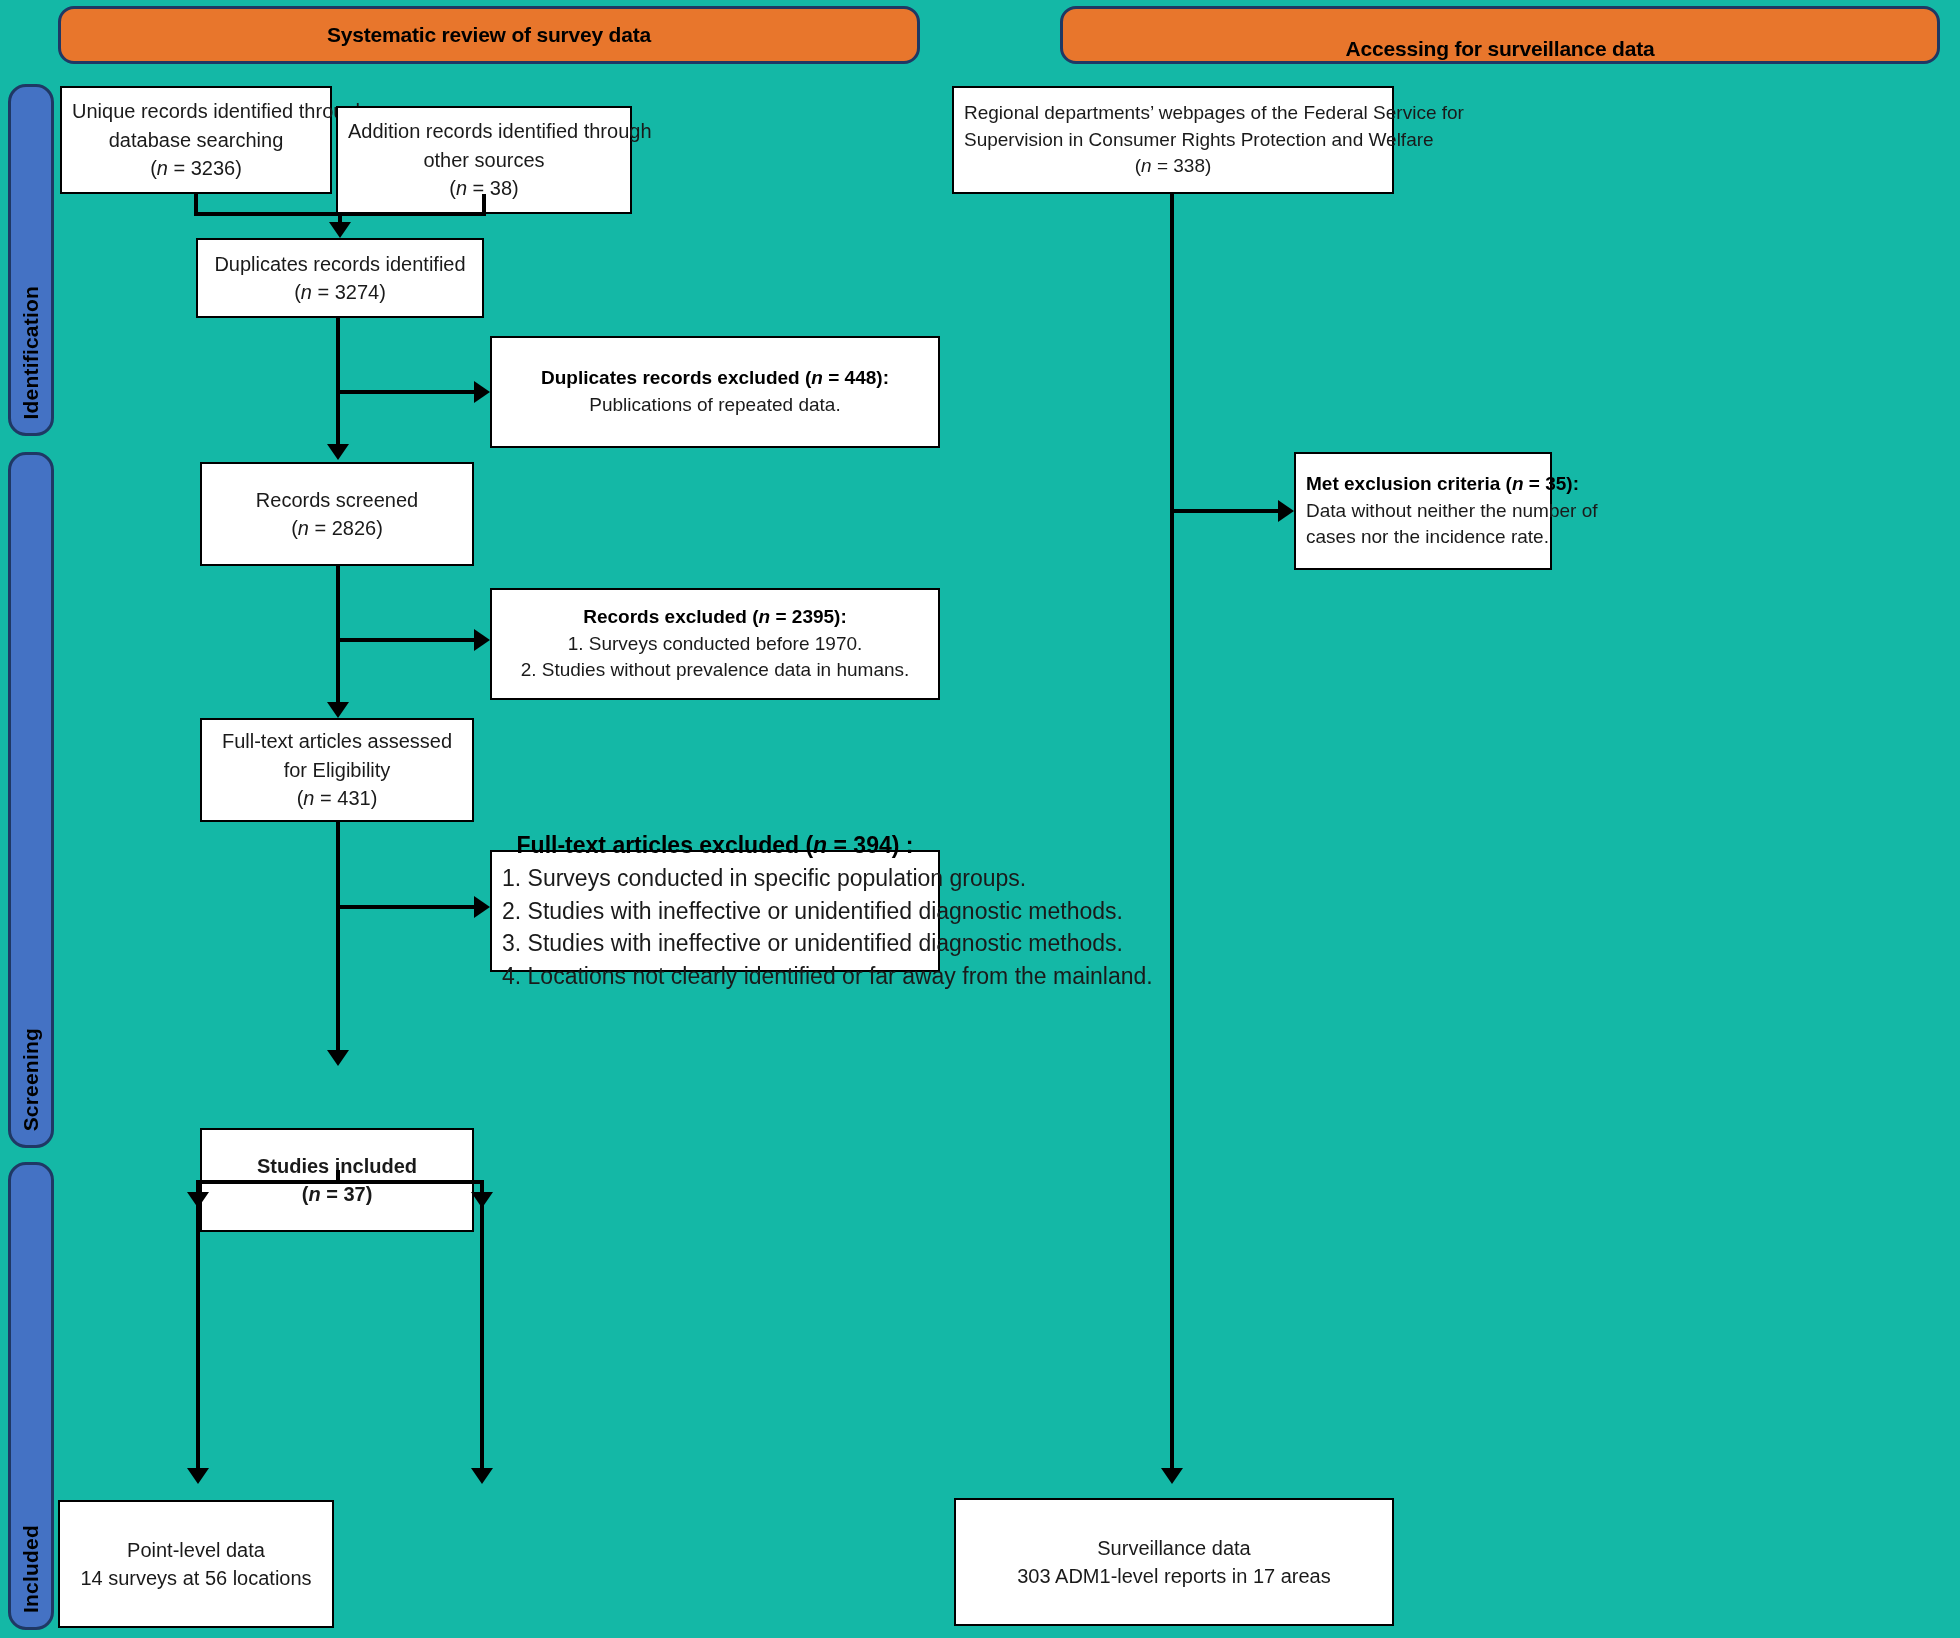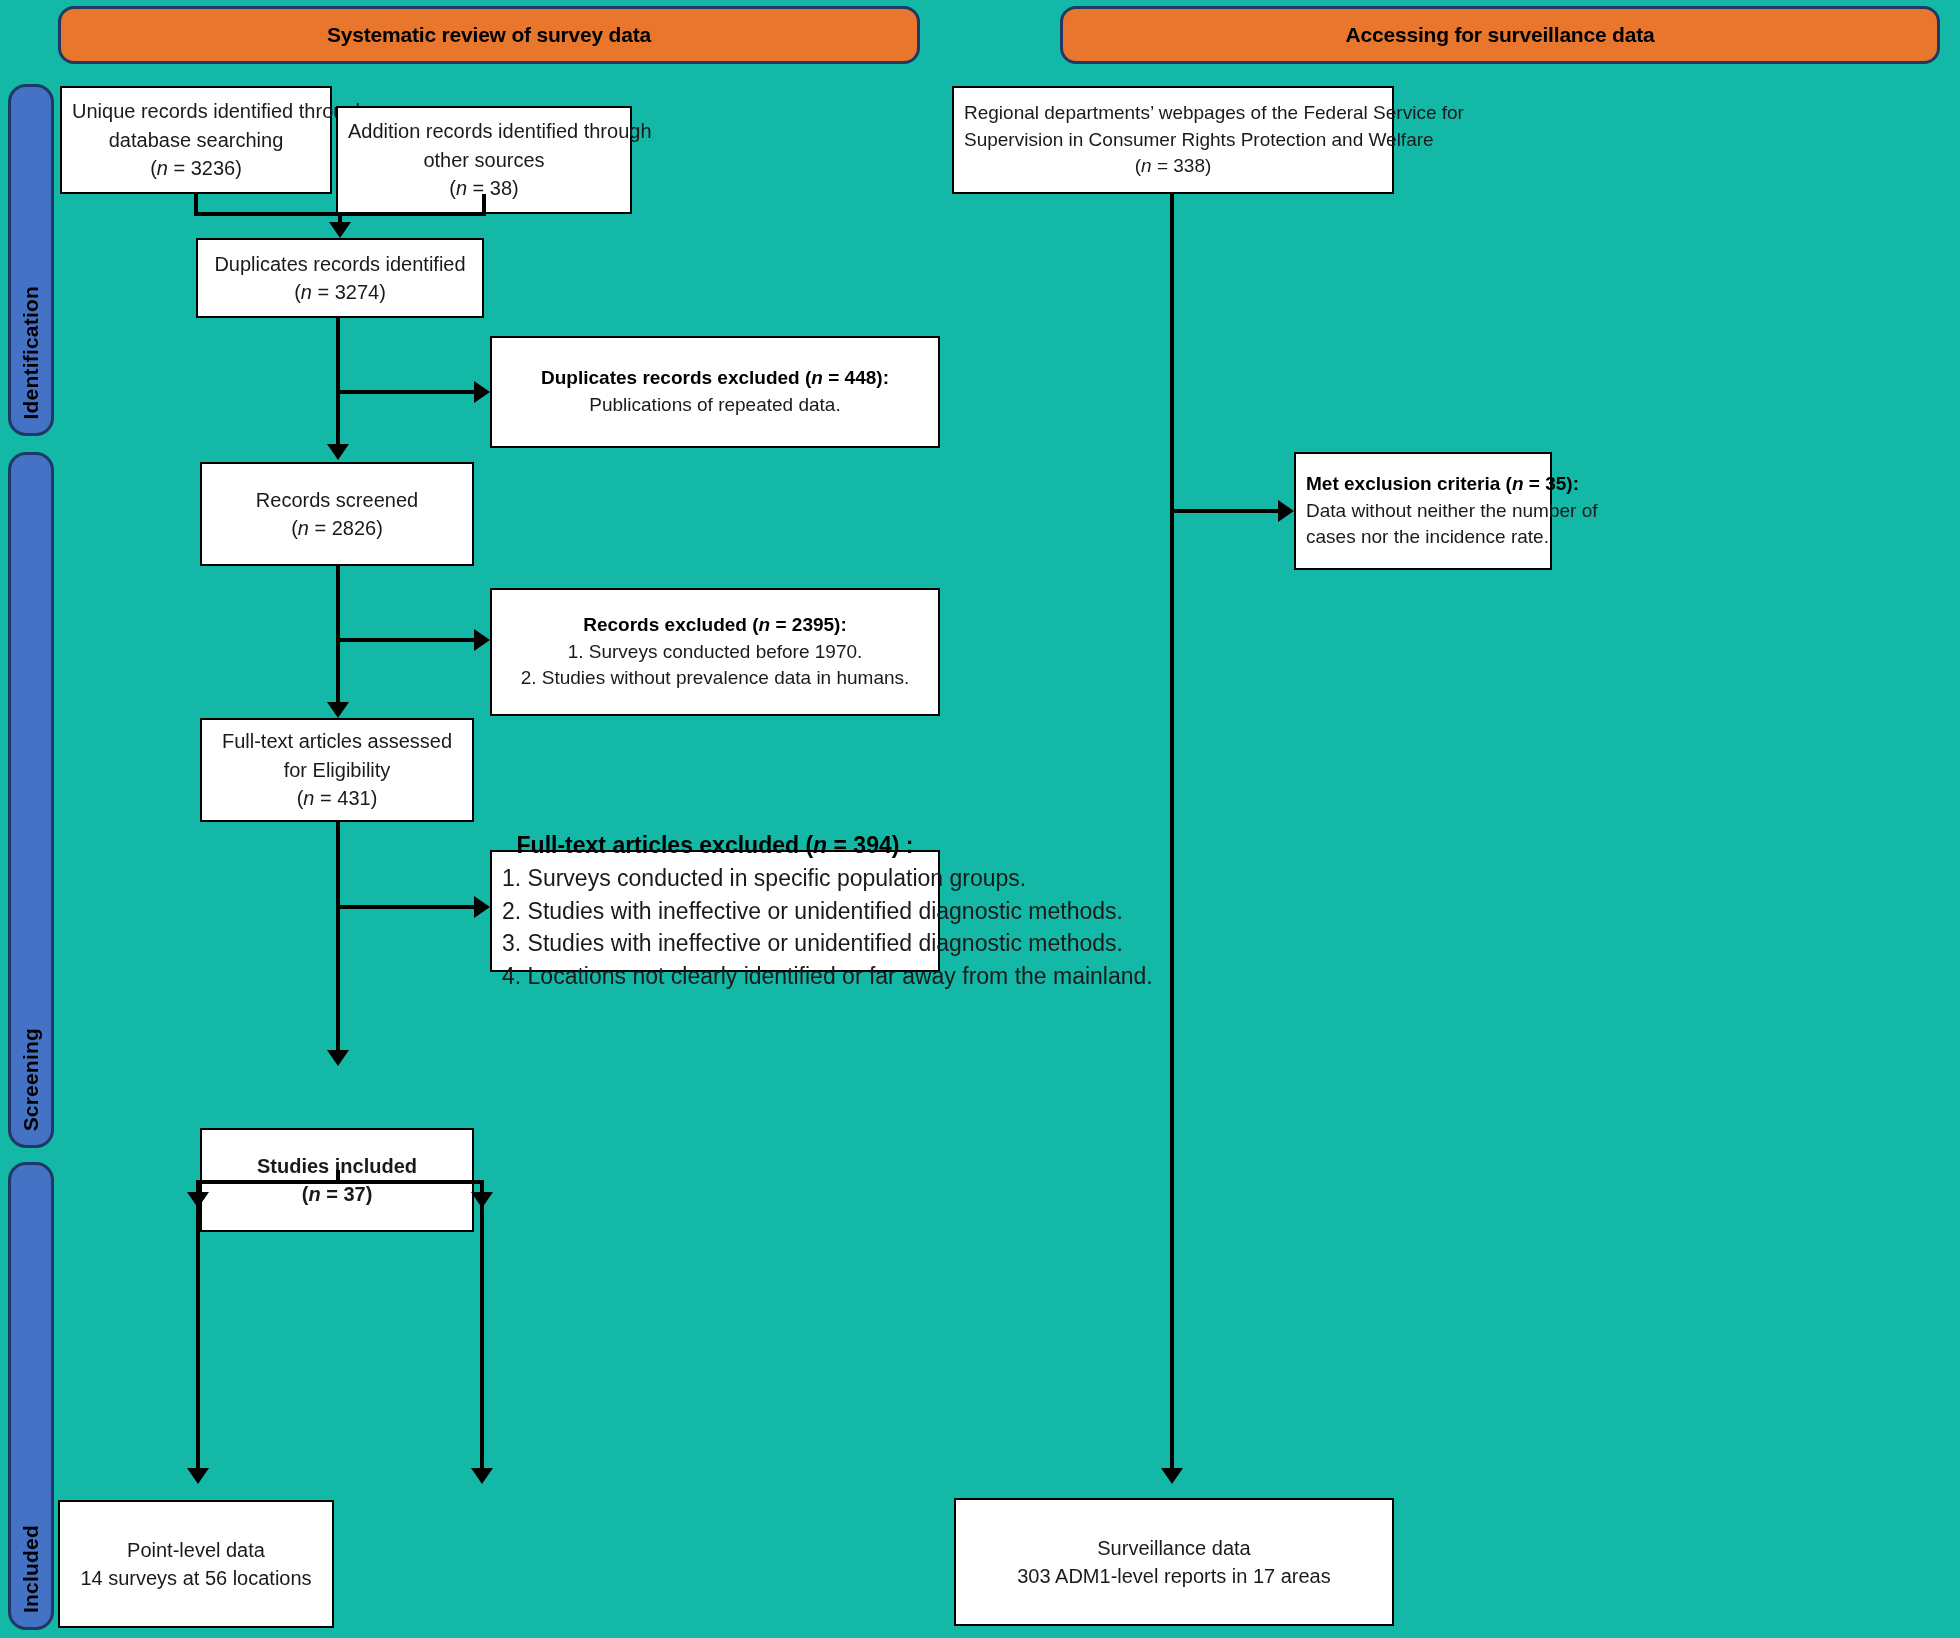--- a/index.html
+++ b/index.html
@@ -109,21 +109,21 @@
 </style>
 </head>
 <body>
 
 <div id="canvas">
 
   <div class="banner" style="left:58px; top:6px; width:862px; height:58px;">
     <span>Systematic review of survey data</span>
   </div>
 
-  <div class="banner" style="left:1060px; top:6px; width:880px; height:58px;">
+  <div class="banner" style="left:1060px; top:6px; width:880px; height:58px;align-items:flex-end;">
     <span>Accessing for surveillance data</span>
   </div>
 
   <div class="stagebar" style="left:8px; top:84px; width:46px; height:352px;">
     <span>Identification</span>
   </div>
 
   <div class="stagebar" style="left:8px; top:452px; width:46px; height:696px;">
     <span>Screening</span>
   </div>
@@ -173,21 +173,21 @@
   <div class="arrow-right" style="left:474px; top:381px;"></div>
   <div class="arrow-down" style="left:327px; top:444px;"></div>
 
   <div class="box" style="left:200px; top:462px; width:274px; height:104px;">
     <div class="inner">
       <span class="ln">Records screened</span>
       <span class="ln"><span>(</span><em class="n">n</em><span> = 2826)</span></span>
     </div>
   </div>
 
-  <div class="box" style="left:490px; top:588px; width:450px; height:128px; font-size:19px;justify-content:center;">
+  <div class="box" style="left:490px; top:588px; width:450px; height:112px; font-size:19px;justify-content:center;">
     <div class="inner">
       <span class="ln hdr"><span>Records excluded (</span><em class="n">n</em><span> = 2395):</span></span>
       <span class="ln">1. Surveys conducted before 1970.</span>
       <span class="ln">2. Studies without prevalence data in humans.</span>
     </div>
   </div>
 
   <div class="vline" style="left:336px; top:566px; height:140px;"></div>
   <div class="hline" style="left:336px; top:638px; width:140px;"></div>
   <div class="arrow-right" style="left:474px; top:629px;"></div>

